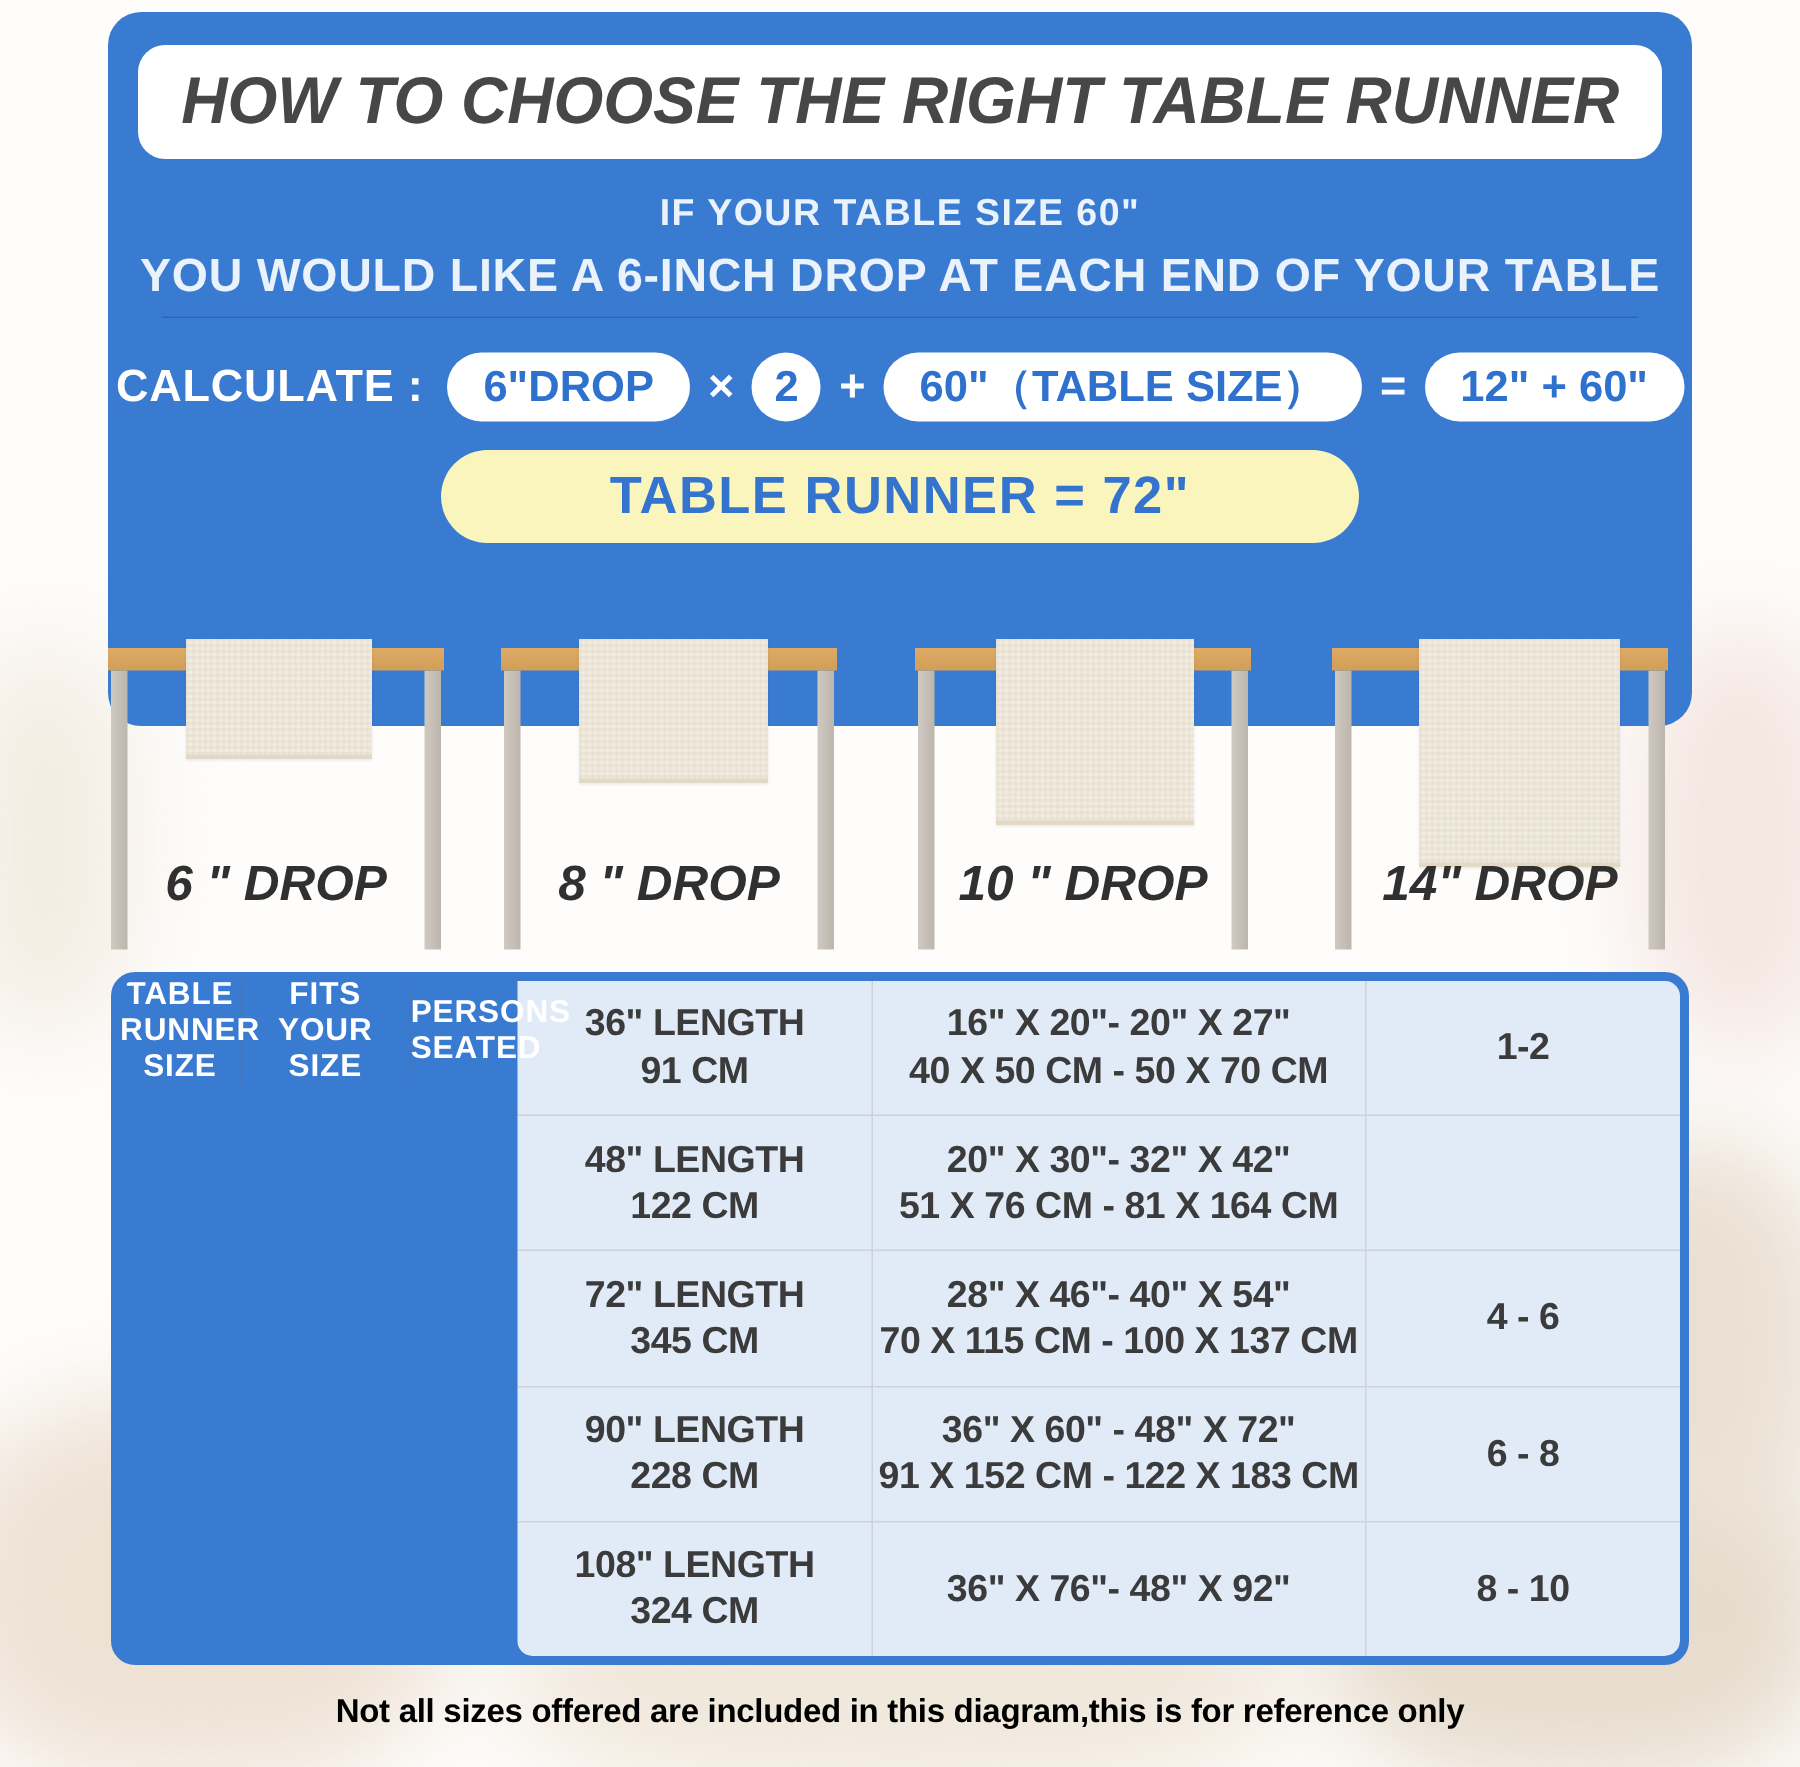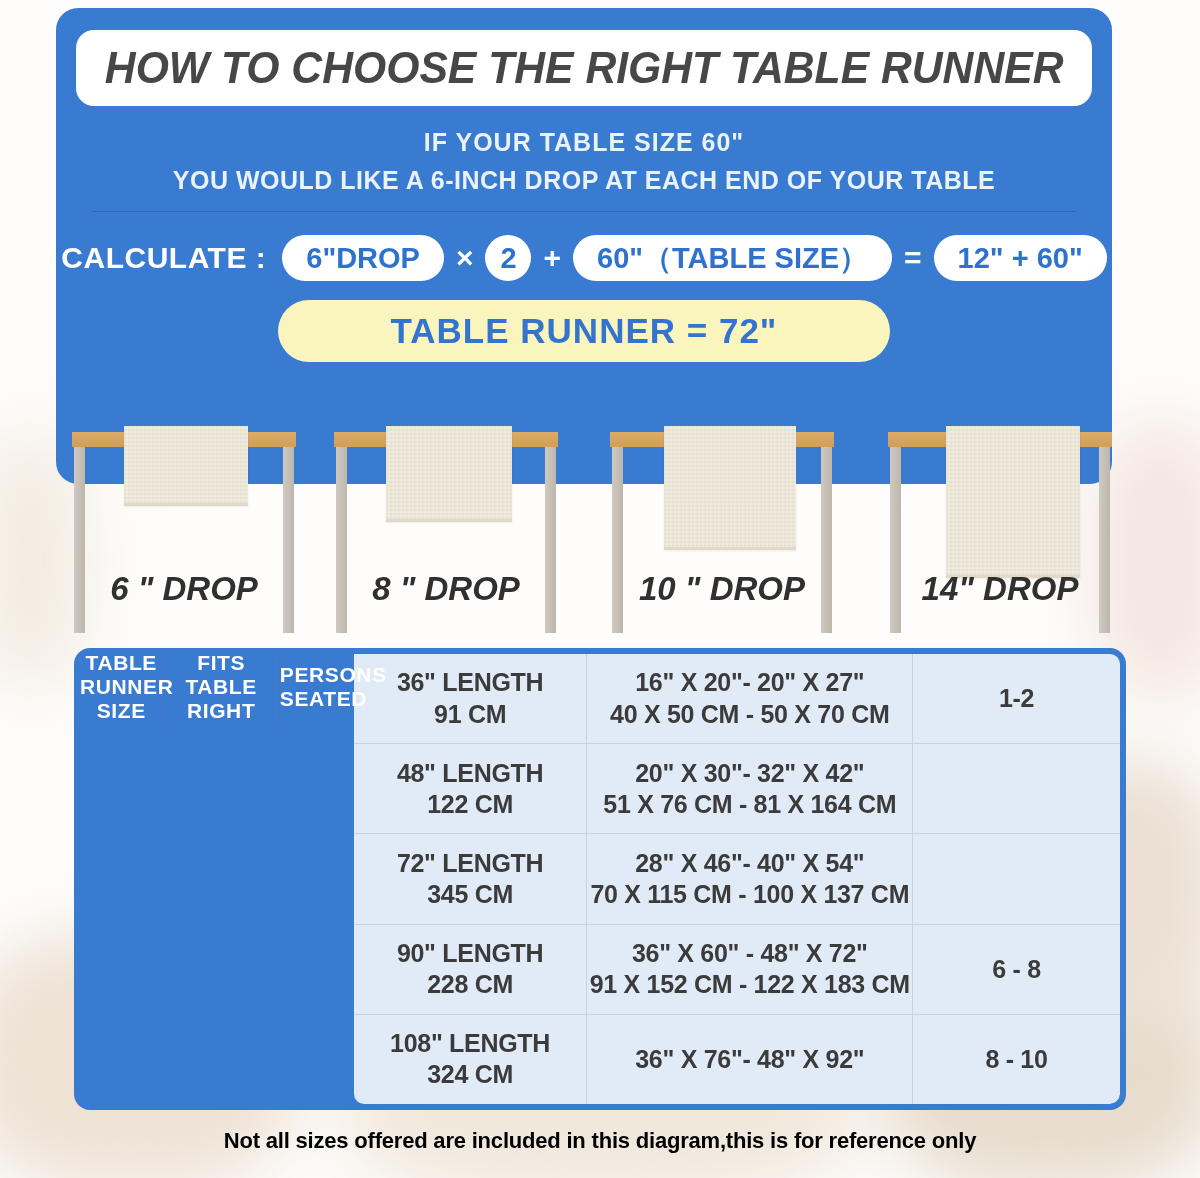--- a/index.html
+++ b/index.html
@@ -21,21 +21,21 @@
   .b2 { left: 340px;  top: 1030px; width: 520px; height: 170px; background: #f1e8dc; }
   .b3 { left: 880px;  top: 960px;  width: 340px; height: 230px; background: #e7dccd; }
   .b4 { left: 1090px; top: 420px;  width: 140px; height: 280px; background: #f4e6e1; }
   .b5 { left: -30px;  top: 430px;  width: 120px; height: 260px; background: #f3ece2; }
   .b6 { left: 420px;  top: 790px;  width: 420px; height: 240px; background: #f8f3ec; }
   .b7 { left: 1040px; top: 760px;  width: 180px; height: 260px; background: #eadfd2; }
 
   
   .banner {
     position: absolute;
-    left: 56px; top: 8px;
+    left: 72px; top: 8px;
     width: 1056px; height: 476px;
     background: #3a7bd2;
     border-radius: 22px;
   }
   .title-box {
     position: absolute;
     left: 20px; top: 22px;
     width: 1016px; height: 76px;
     background: #ffffff;
     border-radius: 18px;
@@ -45,21 +45,21 @@
     font-size: 44px;
     font-weight: 900;
     font-style: italic;
     letter-spacing: 0px;
     color: #474747;
     white-space: nowrap;
     transform: scaleX(0.97);
   }
   .sub { position: absolute; width: 100%; text-align: center; color: #eaf2fc; font-weight: 600; }
   .sub1 { top: 120px; font-size: 25px; letter-spacing: 1px; }
-  .sub2 { top: 158px; font-size: 25px; letter-spacing: 0.5px; }
+  .sub2 { top: 158px; font-size: 31px; letter-spacing: 0.5px; }
   .banner-divider {
     position: absolute;
     left: 36px; right: 36px; top: 203px;
     height: 1px;
     background: rgba(25, 62, 120, 0.35);
   }
   .calc-row {
     position: absolute;
     left: 0; right: 0; top: 226px;
     height: 48px;
@@ -268,21 +268,21 @@
       <div class="runner"></div>
       <div class="drop-label">14" DROP</div>
     </div>
 
   </section>
 
   <section class="chart">
 
     <div class="chart-header">
       <div class="hcell col1">TABLE RUNNER SIZE</div>
-      <div class="hcell col2">FITS TABLE RIGHT</div>
+      <div class="hcell col2">FITS YOUR SIZE</div>
       <div class="hcell col3">PERSONS SEATED</div>
     </div>
 
     <div class="chart-body">
 
       <div class="crow">
         <div class="ccell col1">
           <div>36" LENGTH</div>
           <div>91 CM</div>
         </div>
@@ -308,20 +308,23 @@
 
       <div class="crow">
         <div class="ccell col1">
           <div>72" LENGTH</div>
           <div>345 CM</div>
         </div>
         <div class="ccell col2">
           <div>28" X 46"- 40" X 54"</div>
           <div>70 X 115 CM - 100 X 137 CM</div>
         </div>
+        <div class="ccell col3">
+          <div>4 - 6</div>
+        </div>
       </div>
 
       <div class="crow">
         <div class="ccell col1">
           <div>90" LENGTH</div>
           <div>228 CM</div>
         </div>
         <div class="ccell col2">
           <div>36" X 60" - 48" X 72"</div>
           <div>91 X 152 CM - 122 X 183 CM</div>

